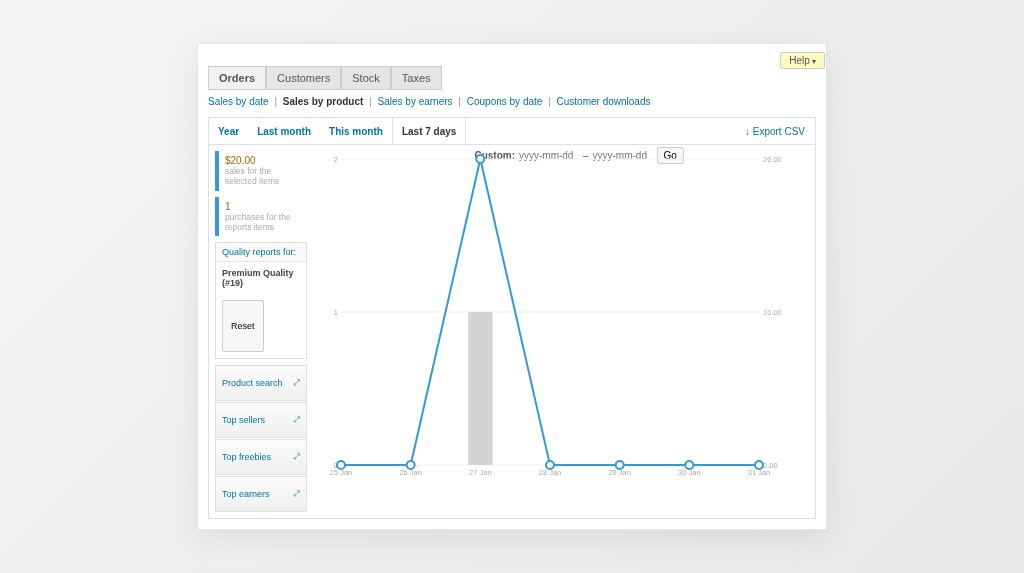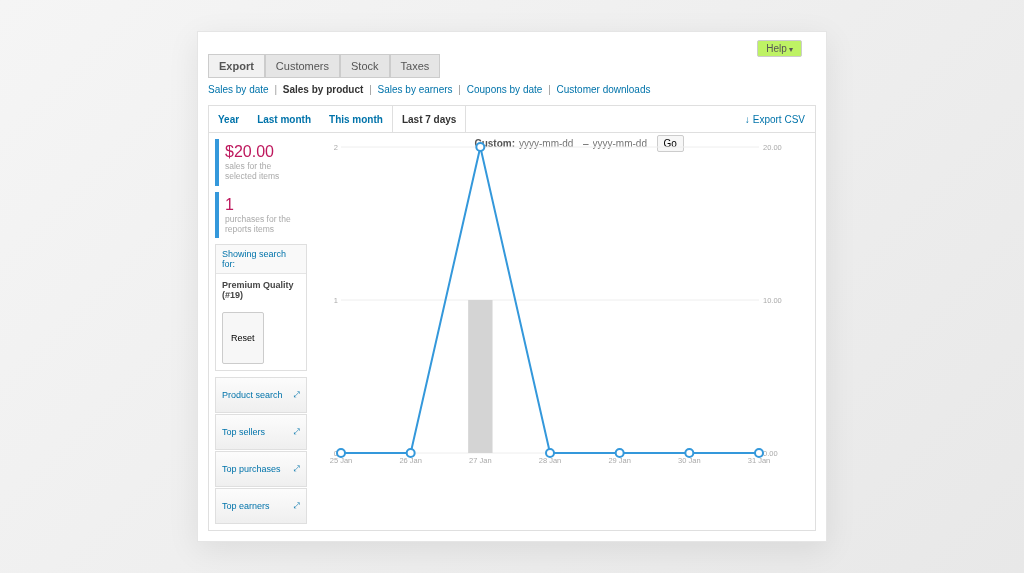--- a/index.html
+++ b/index.html
@@ -18,22 +18,22 @@
 .panel {
   width: 630px;
   background: #fff;
   border: 1px solid #e5e5e5;
   box-shadow: 0 8px 30px rgba(0,0,0,0.08);
   position: relative;
 }
 .help-btn {
   position: absolute;
   top: 8px;
-  right: 24px;
-  background: #bef264;
+  right: 1px;
+  background: #fef9c3;
   border: 1px solid #ccc;
   border-radius: 2px;
   padding: 2px 8px;
   font-size: 10px;
   color: #555;
   cursor: pointer;
 }
 .help-btn::after { content: " ▾"; font-size: 8px; }
 .top-tabs {
   display: flex;
@@ -128,21 +128,21 @@
   padding: 6px;
   display: flex;
   flex-direction: column;
   gap: 6px;
 }
 .stat-box {
   background: #fff;
   border-left: 4px solid #3498db;
   padding: 4px 6px;
 }
-.stat-box .val { font-size: 16px; color: #be185d; }
+.stat-box .val { font-size: 10px; color: #a16207; }
 .stat-box .lbl { font-size: 8.5px; color: #aaa; line-height: 1.2; }
 .showing-box {
   background: #fff;
   border: 1px solid #dfdfdf;
 }
 .showing-header {
   background: #f9f9f9;
   padding: 4px 6px;
   font-size: 9px;
   color: #0073aa;
@@ -184,21 +184,21 @@
 .chart-area svg { display: block; }
 .axis-text { font-size: 7.5px; fill: #aaa; }
 </style>
 </head>
 <body>
 
 <div class="panel">
   <button class="help-btn">Help</button>
 
   <div class="top-tabs">
-    <div class="top-tab active">Export</div>
+    <div class="top-tab active">Orders</div>
     <div class="top-tab">Customers</div>
     <div class="top-tab">Stock</div>
     <div class="top-tab">Taxes</div>
   </div>
 
   <div class="subnav">
     <span>Sales by date</span>
     <span class="sep">|</span>
     <span class="active">Sales by product</span>
     <span class="sep">|</span>
@@ -231,35 +231,35 @@
     <div class="sidebar">
       <div class="stat-box">
         <div class="val">$20.00</div>
         <div class="lbl">sales for the selected items</div>
       </div>
       <div class="stat-box">
         <div class="val">1</div>
         <div class="lbl">purchases for the reports items</div>
       </div>
       <div class="showing-box">
-        <div class="showing-header">Showing search for:</div>
+        <div class="showing-header">Quality reports for:</div>
         <div class="showing-body">Premium Quality (#19)</div>
         <button class="reset-btn">Reset</button>
       </div>
       <div class="accordion">
         <div class="acc-item">
           <span>Product search</span>
           <span class="expand-icon">⤢</span>
         </div>
         <div class="acc-item">
           <span>Top sellers</span>
           <span class="expand-icon">⤢</span>
         </div>
         <div class="acc-item">
-          <span>Top purchases</span>
+          <span>Top freebies</span>
           <span class="expand-icon">⤢</span>
         </div>
         <div class="acc-item">
           <span>Top earners</span>
           <span class="expand-icon">⤢</span>
         </div>
       </div>
     </div>
 
     <div class="chart-area">

